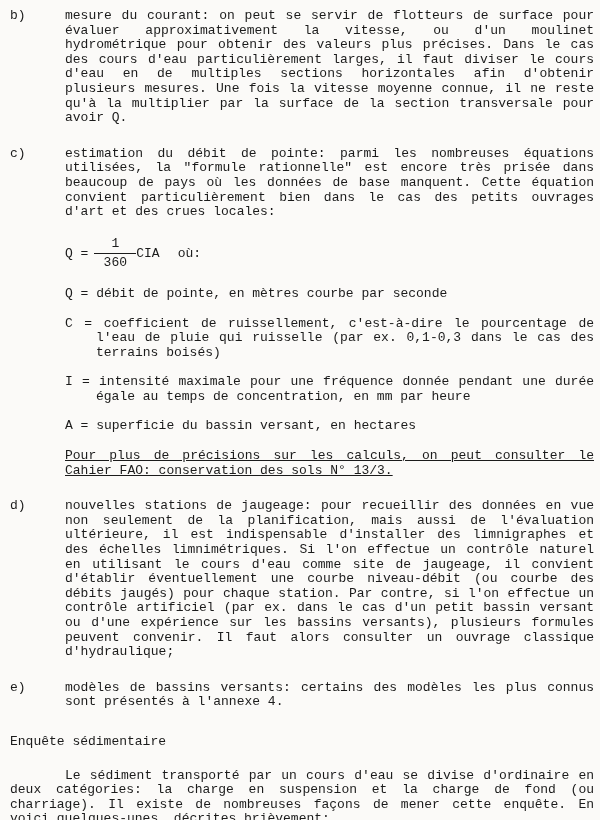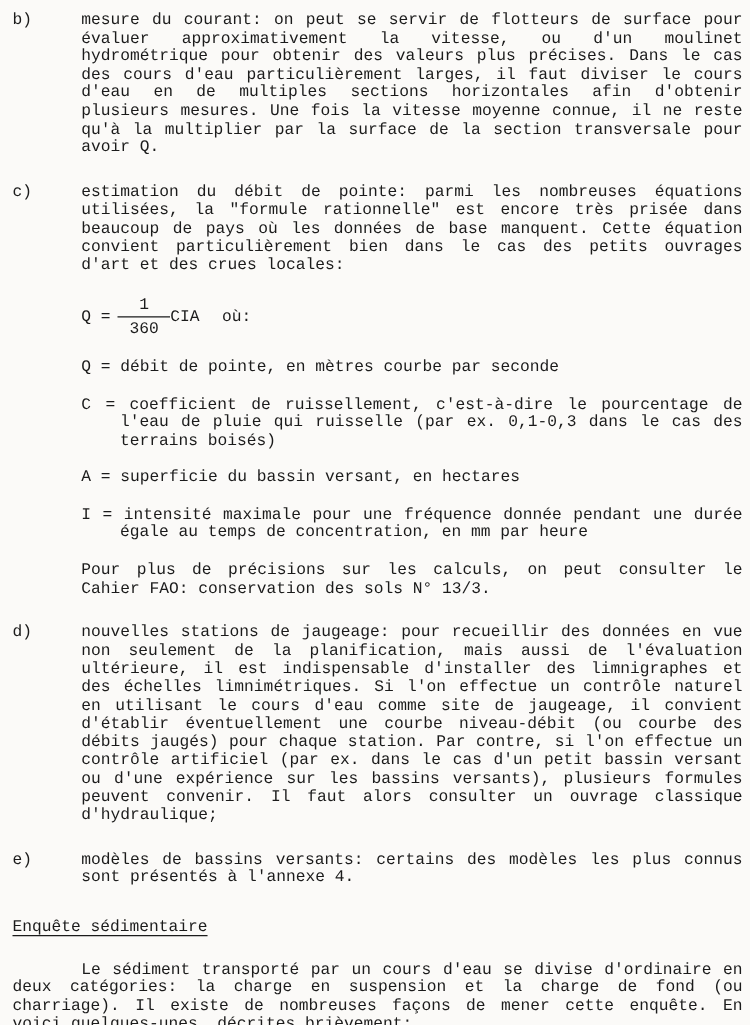--- a/index.html
+++ b/index.html
@@ -39,26 +39,25 @@
   .fraction .den { padding-top: 2px; text-align: left; }
   .f-rhs { }
   .f-where { margin-left: 18px; }
 
   .definition {
     padding-left: 31px;
     text-indent: -31px;
     text-align: justify;
     margin-bottom: 15px;
   }
-  .note { text-align: justify; margin-top: 15px; }
+  .note { text-align: justify; margin-top: 15px; text-decoration: underline; }
 
   .section-heading {
     font-size: 13px;
     font-weight: normal;
-    text-decoration: underline;
     text-underline-offset: 3px;
     margin: 25px 0 19px 0;
   }
   .closing {
     text-align: justify;
     text-indent: 55px;
   }
 </style>
 </head>
 <body>
@@ -82,22 +81,22 @@
         <span class="fraction">
           <span class="num">1</span>
           <span class="den">360</span>
         </span>
         <span class="f-rhs">CIA</span>
         <span class="f-where">où:</span>
       </div>
 
       <p class="definition">Q = débit de pointe, en mètres courbe par seconde</p>
       <p class="definition">C = coefficient de ruissellement, c'est-à-dire le pourcentage de l'eau de pluie qui ruisselle (par ex. 0,1-0,3 dans le cas des terrains boisés)</p>
+      <p class="definition">I = intensité maximale pour une fréquence donnée pendant une durée égale au temps de concentration, en mm par heure</p>
       <p class="definition">A = superficie du bassin versant, en hectares</p>
-      <p class="definition">I = intensité maximale pour une fréquence donnée pendant une durée égale au temps de concentration, en mm par heure</p>
 
       <p class="note">Pour plus de précisions sur les calculs, on peut consulter le Cahier FAO: conservation des sols N° 13/3.</p>
     </div>
   </section>
 
   <section class="list-item">
     <span class="list-label">d)</span>
     <div class="list-body">
       <p class="para">nouvelles stations de jaugeage: pour recueillir des données en vue non seulement de la planification, mais aussi de l'évaluation ultérieure, il est indispensable d'installer des limnigraphes et des échelles limnimétriques. Si l'on effectue un contrôle naturel en utilisant le cours d'eau comme site de jaugeage, il convient d'établir éventuellement une courbe niveau-débit (ou courbe des débits jaugés) pour chaque station. Par contre, si l'on effectue un contrôle artificiel (par ex. dans le cas d'un petit bassin versant ou d'une expérience sur les bassins versants), plusieurs formules peuvent convenir. Il faut alors consulter un ouvrage classique d'hydraulique;</p>
     </div>

